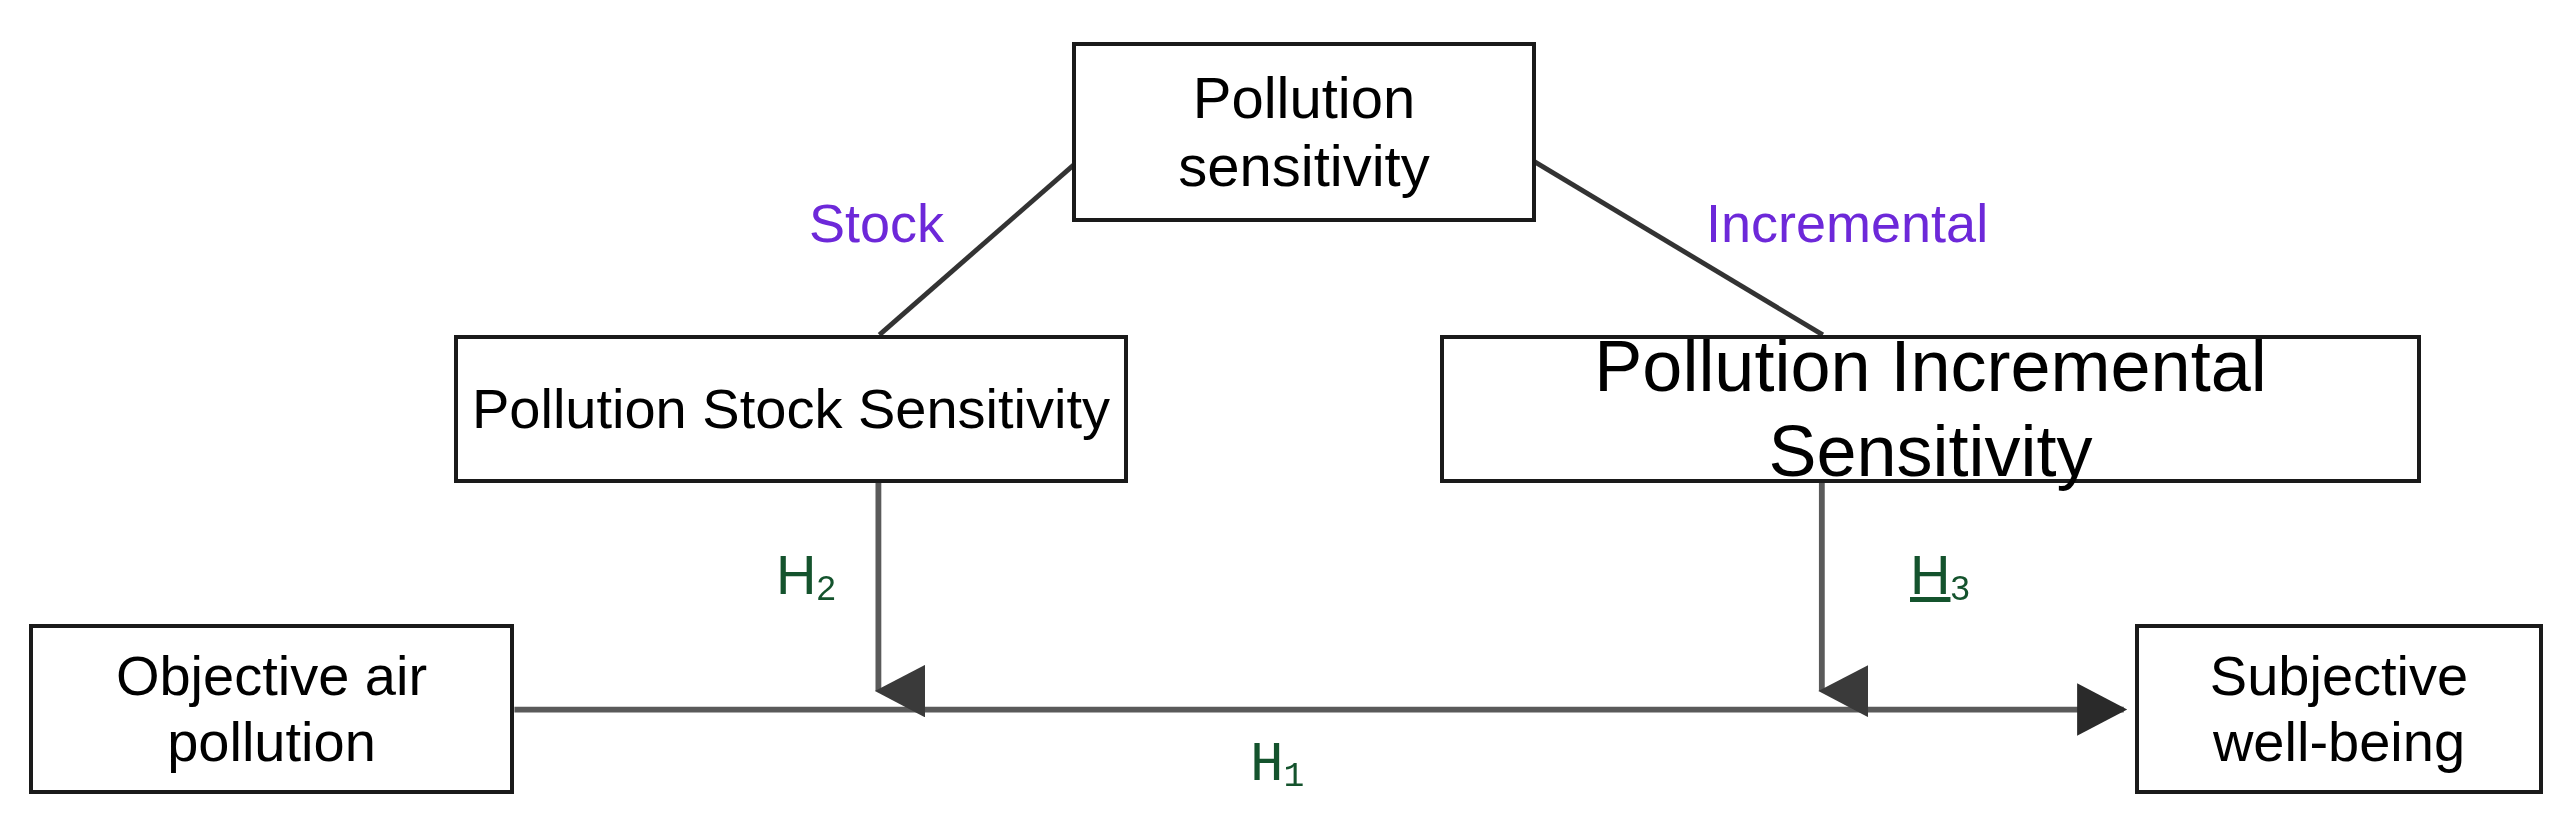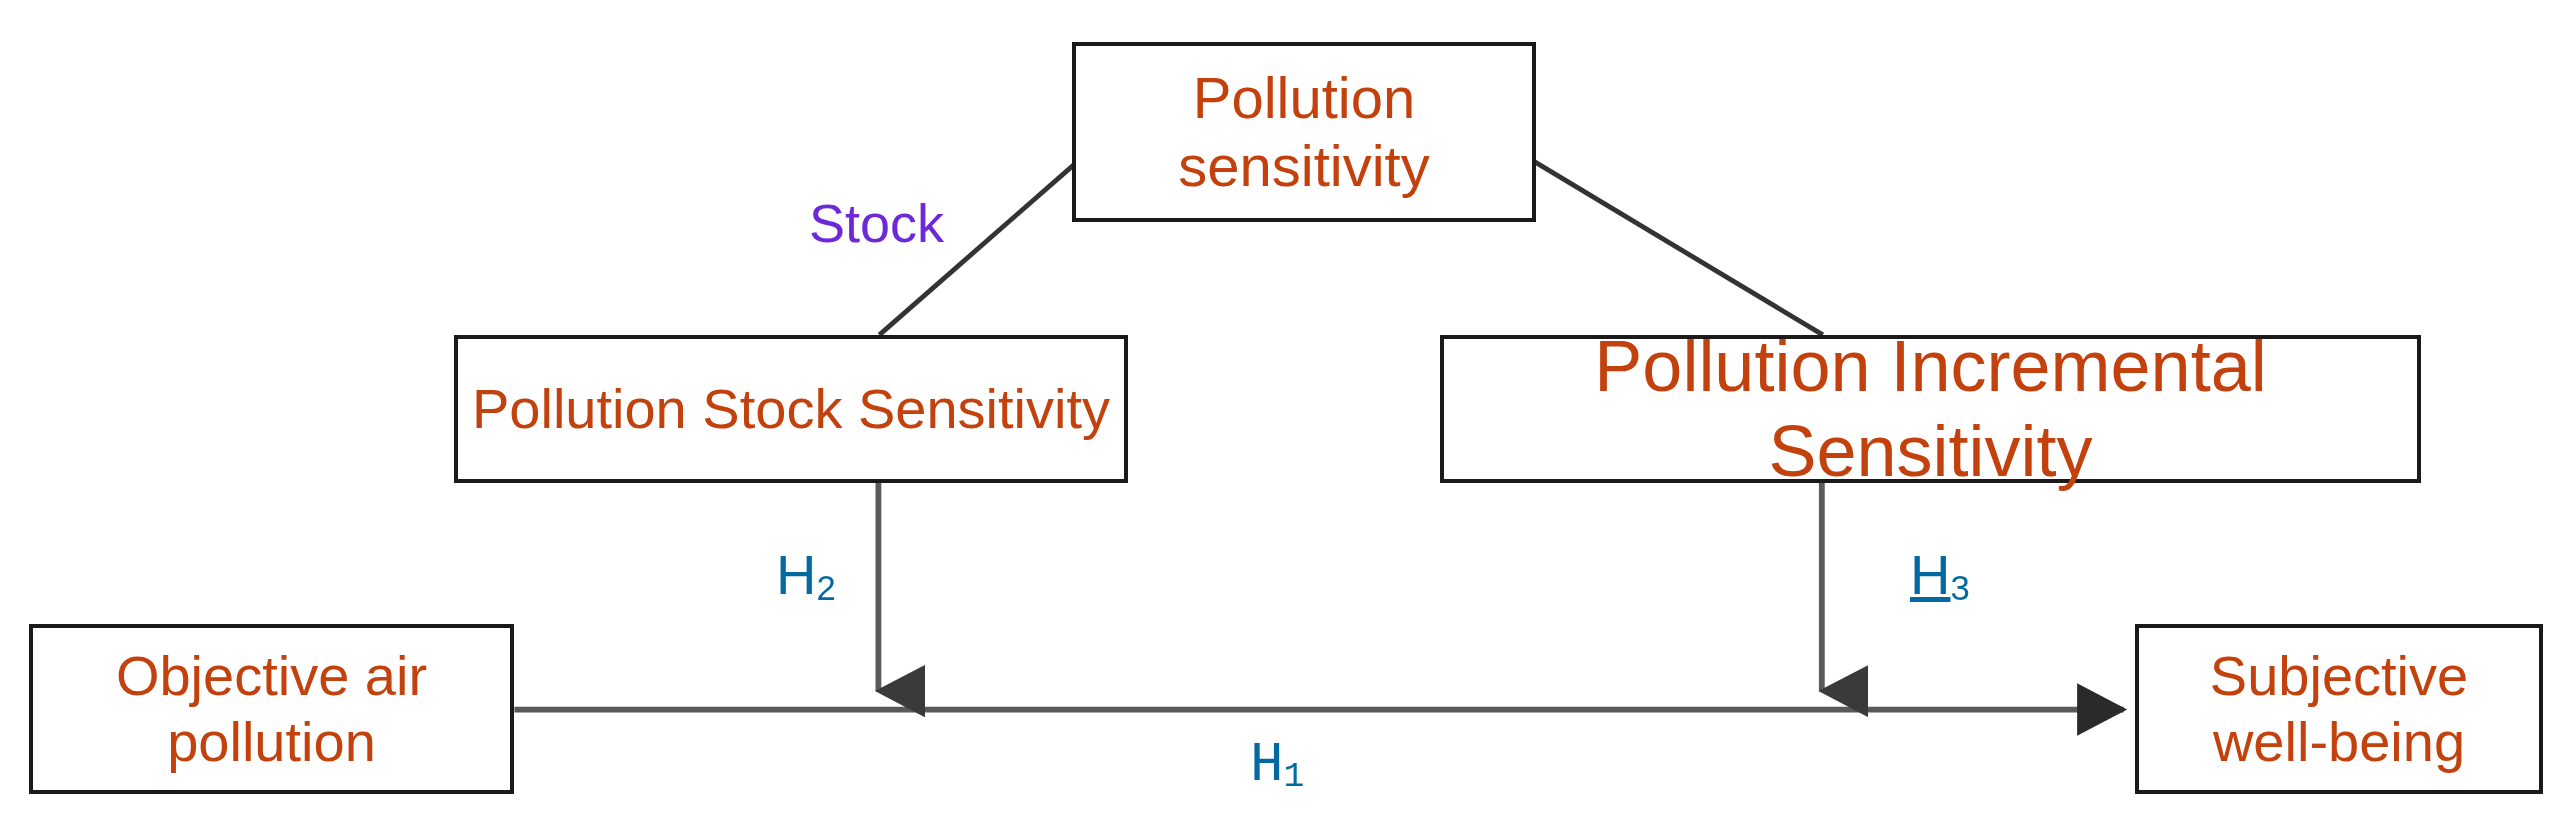--- a/index.html
+++ b/index.html
@@ -29,21 +29,21 @@
   }
   .node {
     position: absolute;
     box-sizing: border-box;
     background: #ffffff;
     border: 4.9px solid #1a1a1a;
     display: flex;
     align-items: center;
     justify-content: center;
     text-align: center;
-    color: #c2410c;
+    color: #000000;
     line-height: 1.18;
     z-index: 3;
   }
   .node .node-label {
     display: block;
     padding: 0 9.7px;
     white-space: pre-line;
   }
 
   
@@ -76,21 +76,21 @@
   
   .edge-label {
     position: absolute;
     color: #6d28d9;
     font-size: 54px;
     white-space: nowrap;
     z-index: 4;
   }
   .hyp-label {
     position: absolute;
-    color: #0369a1;
+    color: #14532d;
     font-size: 56px;
     white-space: nowrap;
     z-index: 4;
   }
   .hyp-label sub {
     font-size: 0.62em;
     vertical-align: baseline;
     position: relative;
     top: 0.18em;
     letter-spacing: 0;
@@ -146,20 +146,21 @@
 pollution</span>
   </div>
 
   <div class="node" id="node-subjective-well-being">
     <span class="node-label">Subjective
 well-being</span>
   </div>
 
   <div class="edge-label" id="label-stock">Stock</div>
 
+  <div class="edge-label" id="label-incremental">Incremental</div>
 
   <div class="hyp-label" id="label-h2"><span>H</span><sub>2</sub></div>
 
   <div class="hyp-label" id="label-h3"><span>H</span><sub>3</sub></div>
 
   <div class="hyp-label" id="label-h1"><span>H</span><sub>1</sub></div>
 
 </div>
 
 

